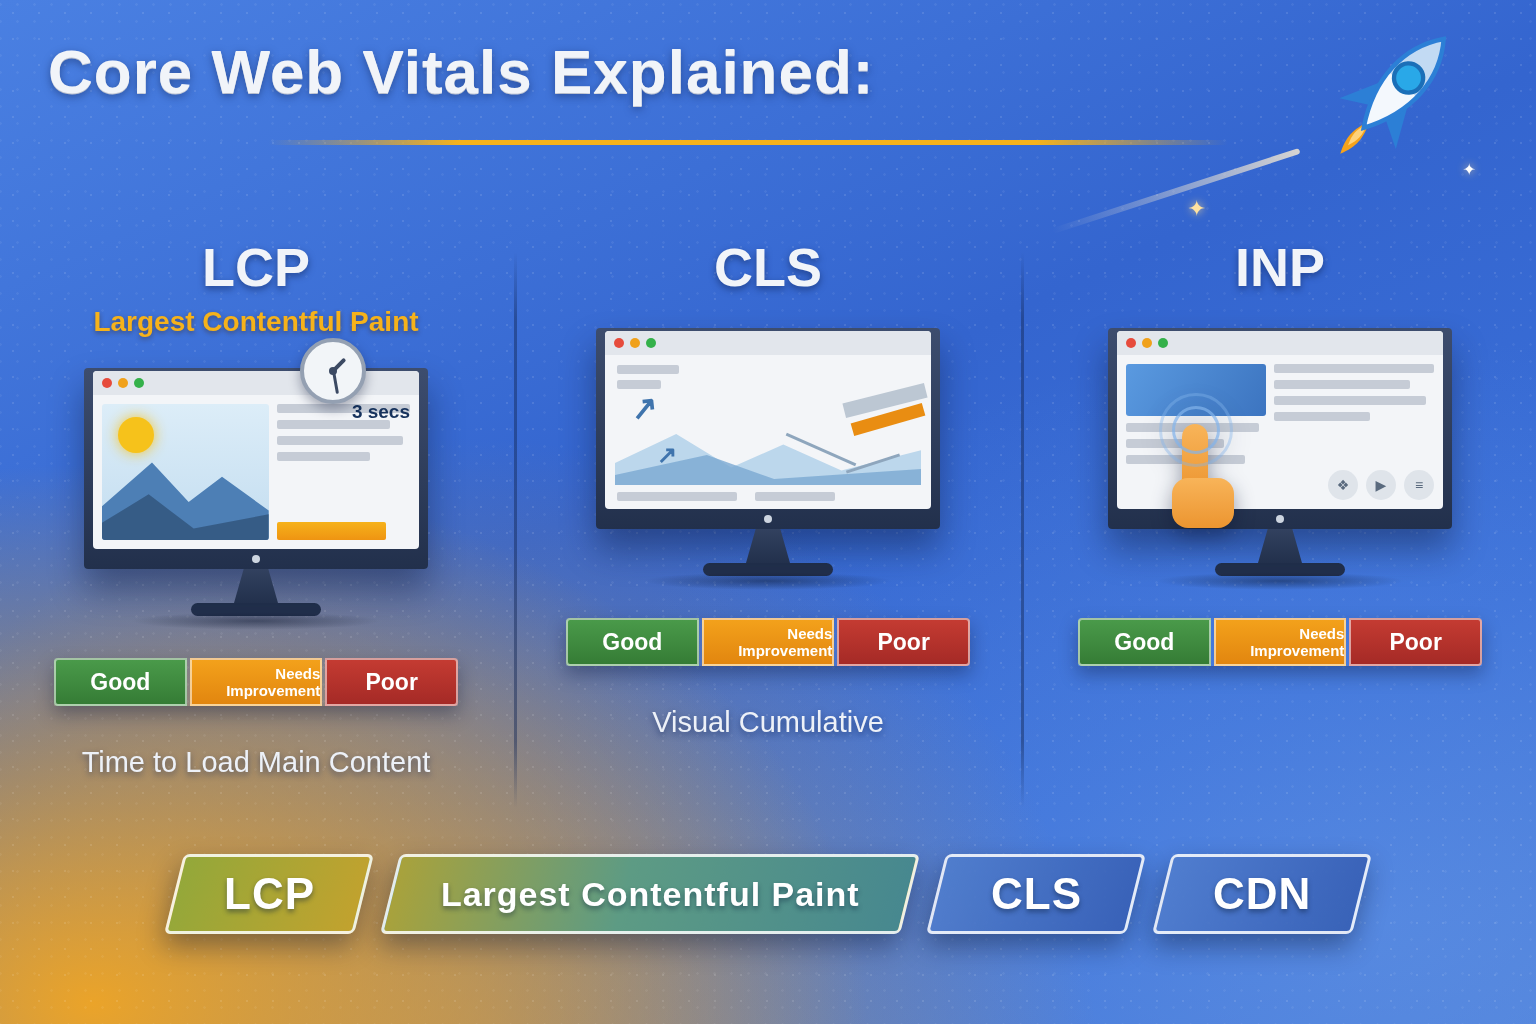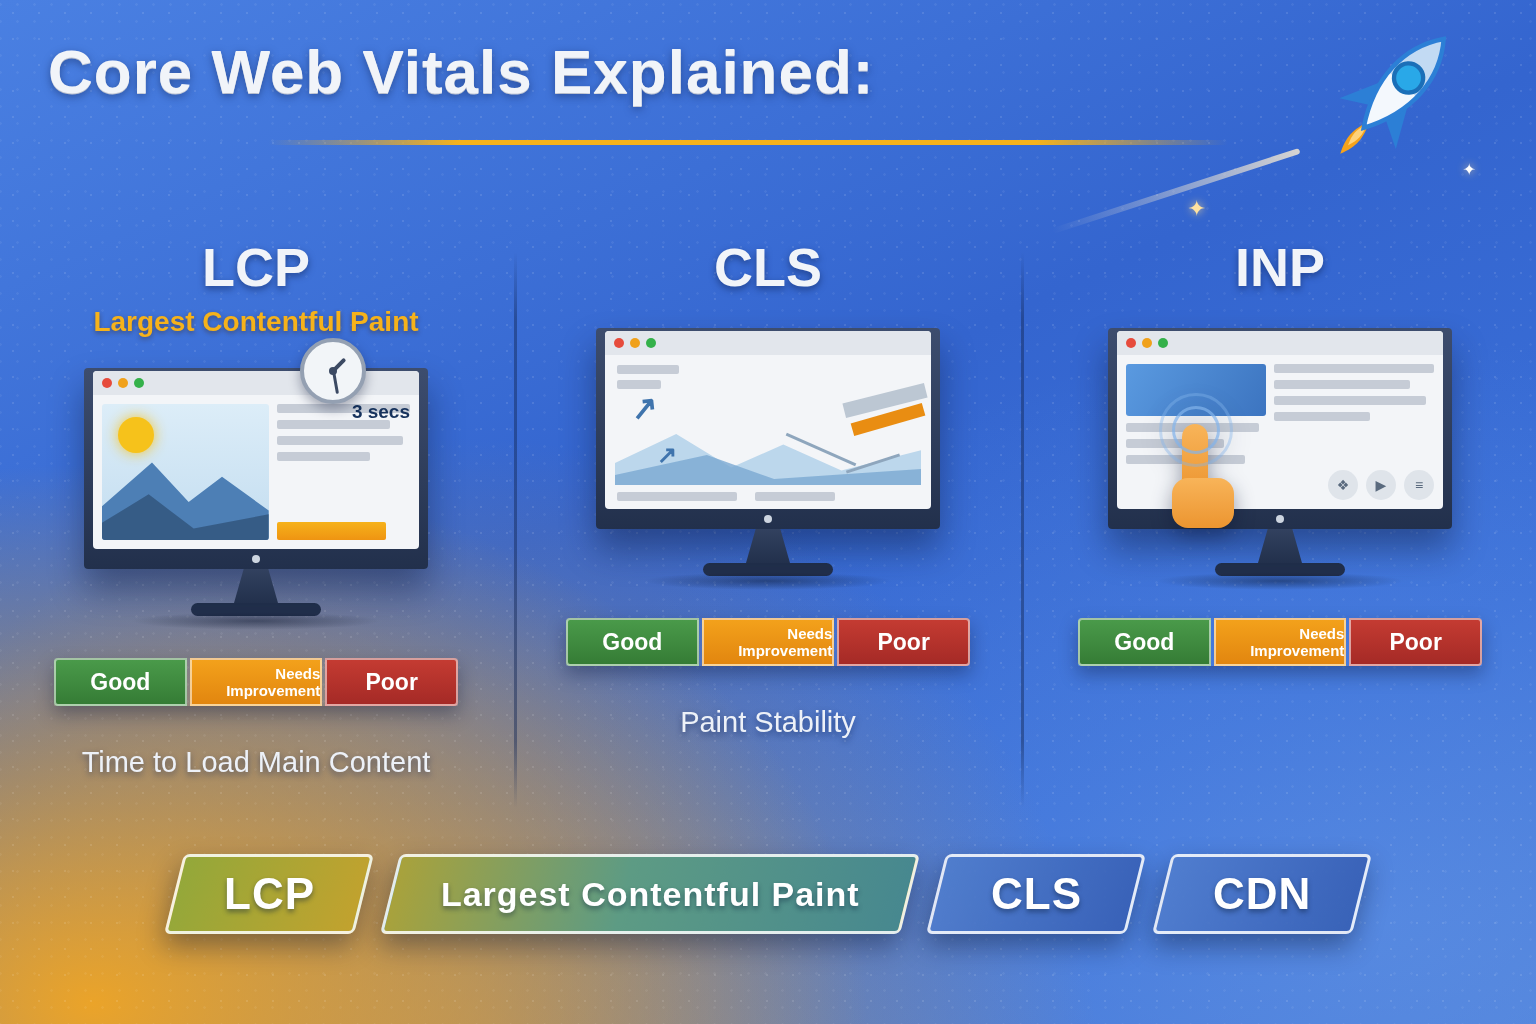--- a/index.html
+++ b/index.html
@@ -307,21 +307,21 @@
 
       <div class="scale">
         <div class="seg good">Good</div>
         <div class="seg needs">
           <span>Needs</span>
           <span>Improvement</span>
         </div>
         <div class="seg poor">Poor</div>
       </div>
 
-      <div class="caption">Paint Stability</div>
+      <div class="caption">Visual Cumulative</div>
     </div>
 
     <div class="col">
       <div class="col-abbr">INP</div>
 
       <div class="monitor">
         <div class="frame">
           <div class="screen">
             <div class="browser-bar">
               <span class="wdot r"></span>

